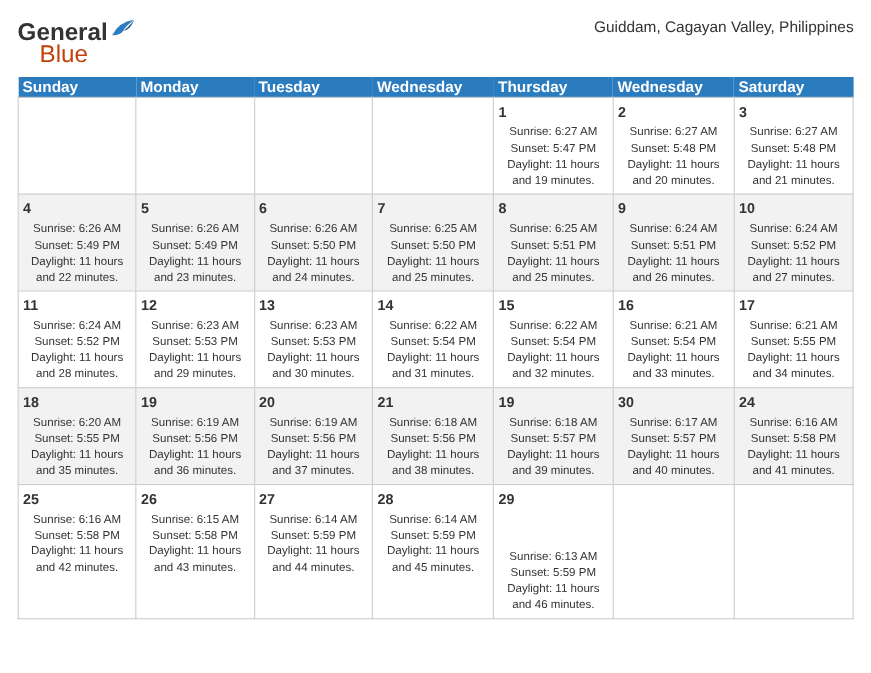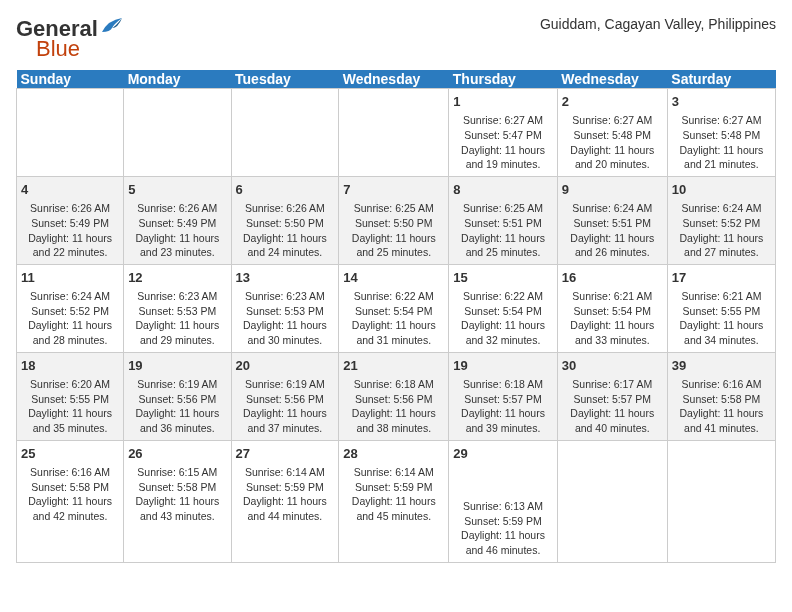--- a/index.html
+++ b/index.html
@@ -249,21 +249,21 @@
 Sunset: 5:57 PM
 Daylight: 11 hours and 39 minutes.</div>
         </td>
         <td>
           <span class="day-number">30</span>
           <div class="day-info" style="white-space: pre-line;">Sunrise: 6:17 AM
 Sunset: 5:57 PM
 Daylight: 11 hours and 40 minutes.</div>
         </td>
         <td>
-          <span class="day-number">39</span>
+          <span class="day-number">24</span>
           <div class="day-info" style="white-space: pre-line;">Sunrise: 6:16 AM
 Sunset: 5:58 PM
 Daylight: 11 hours and 41 minutes.</div>
         </td>
       </tr>
       <tr>
         <td>
           <span class="day-number">25</span>
           <div class="day-info" style="white-space: pre-line;">Sunrise: 6:16 AM
 Sunset: 5:58 PM

